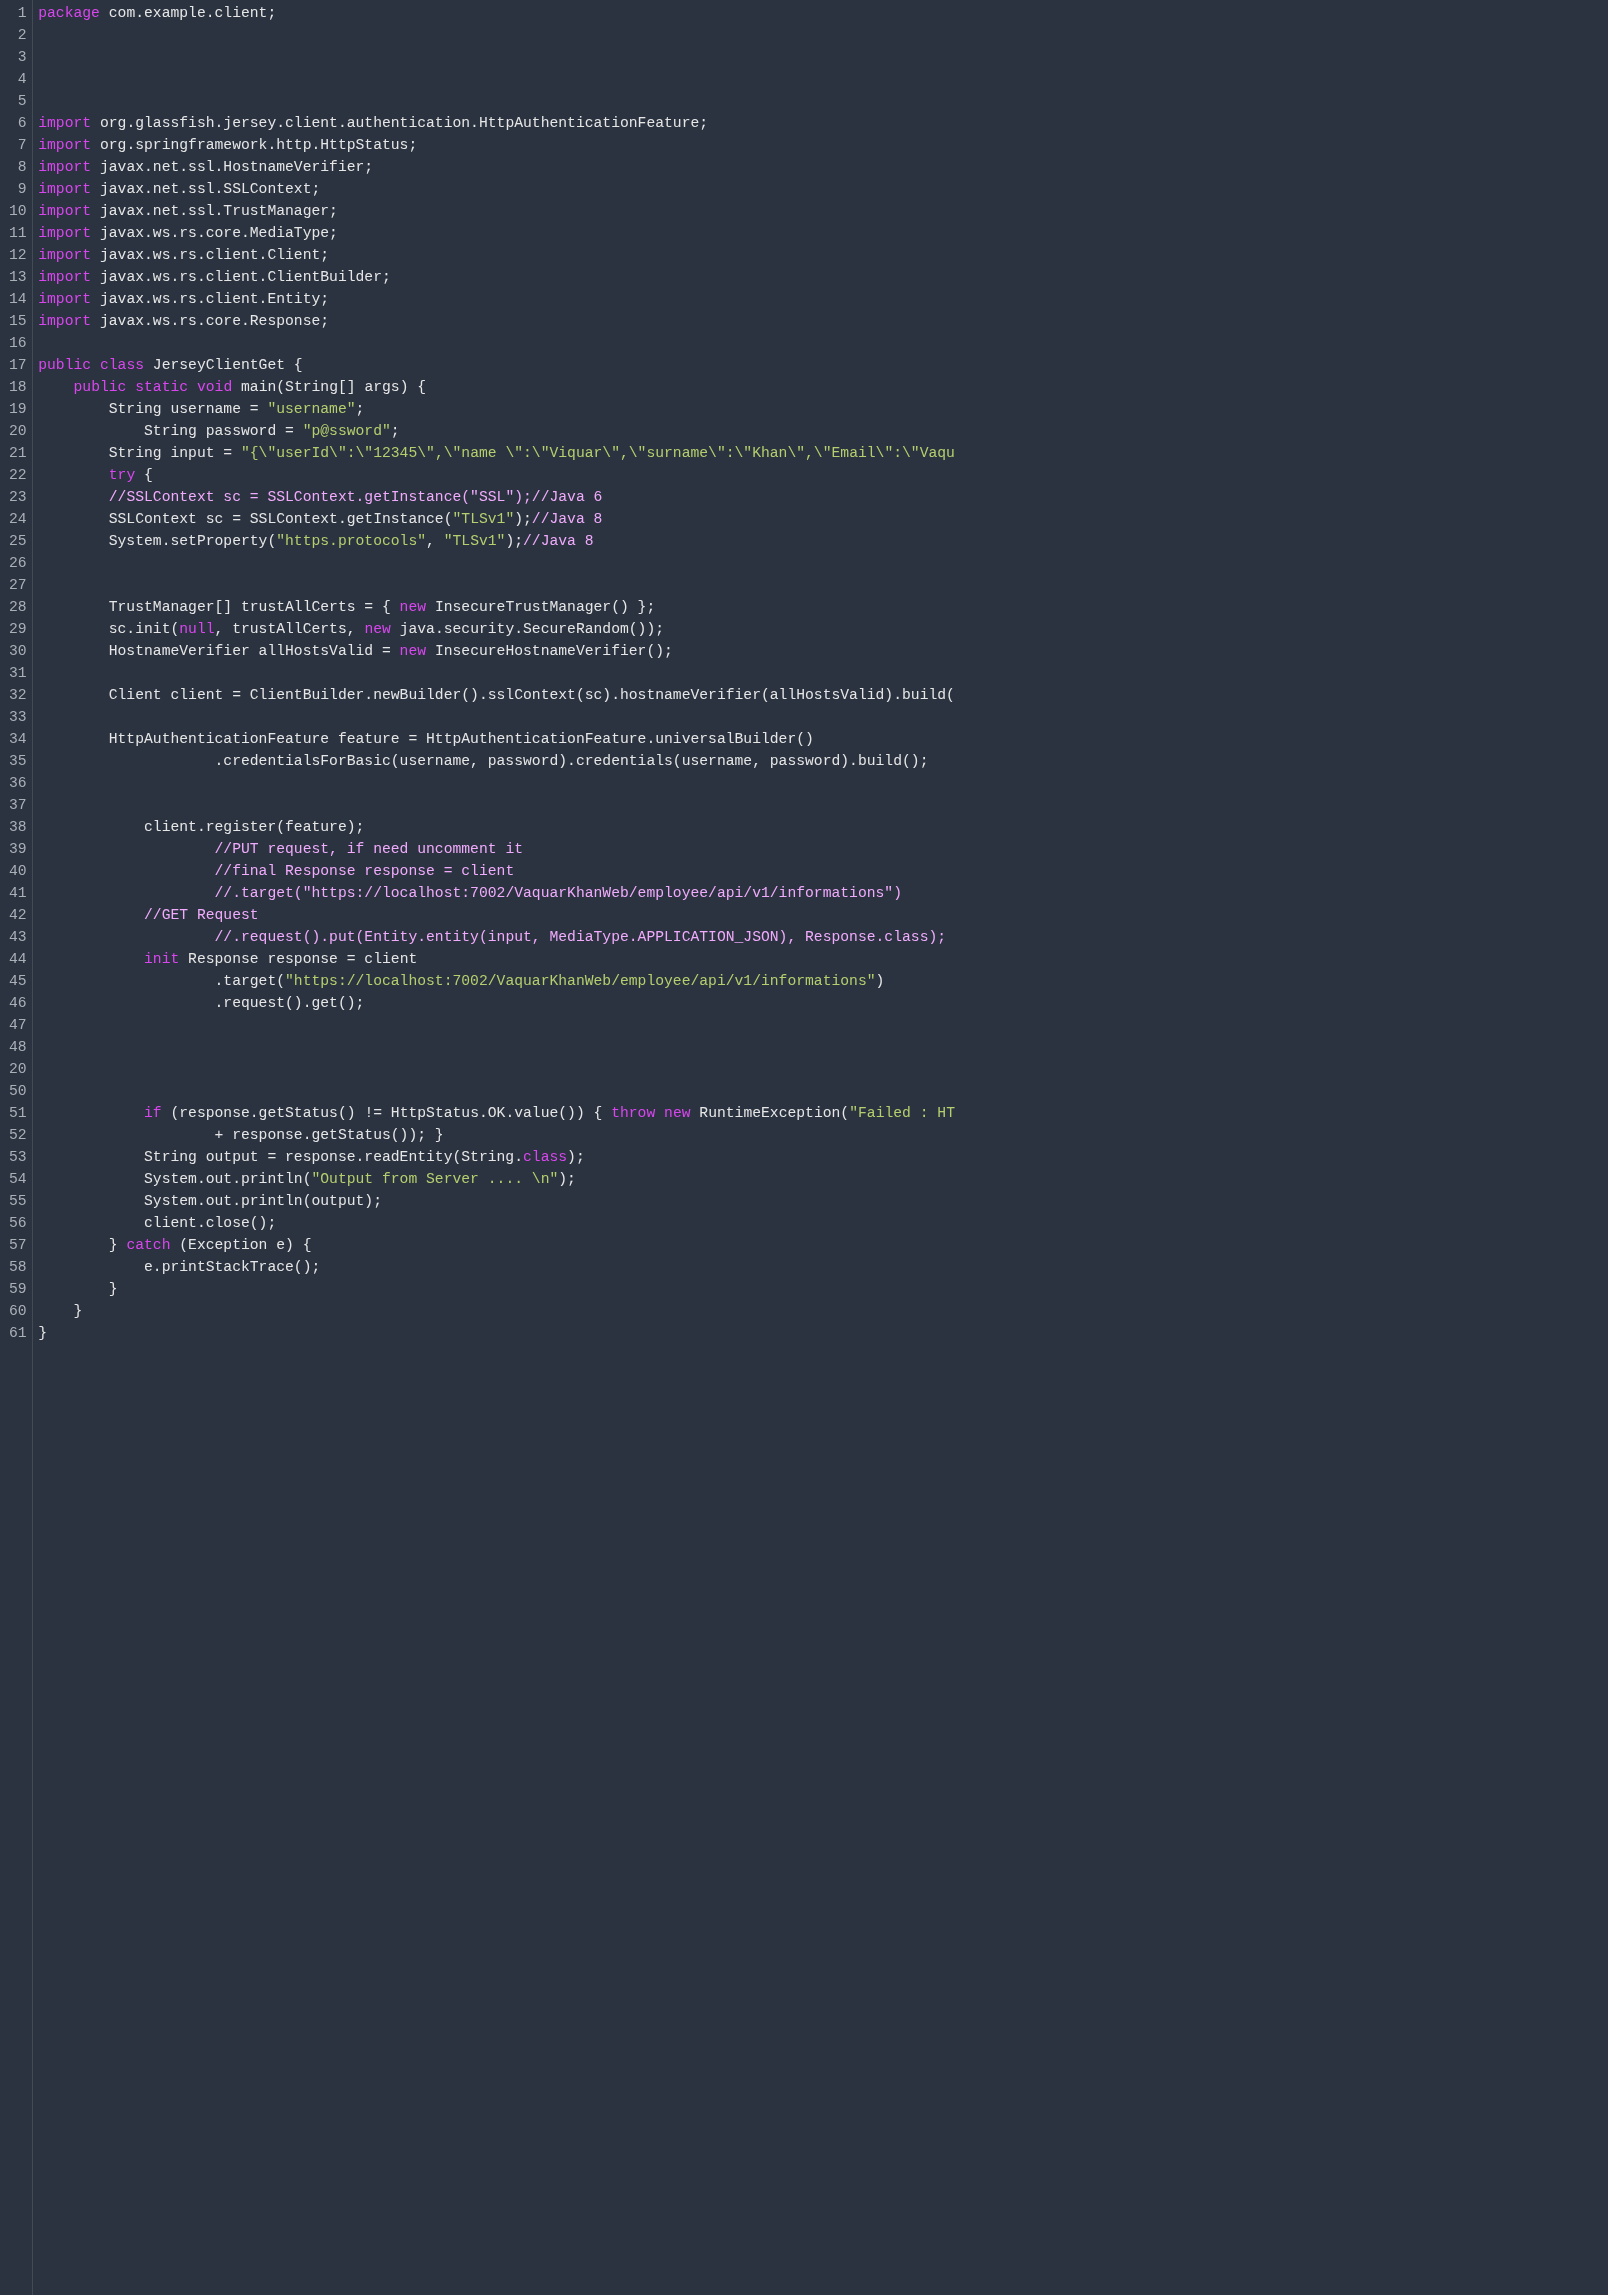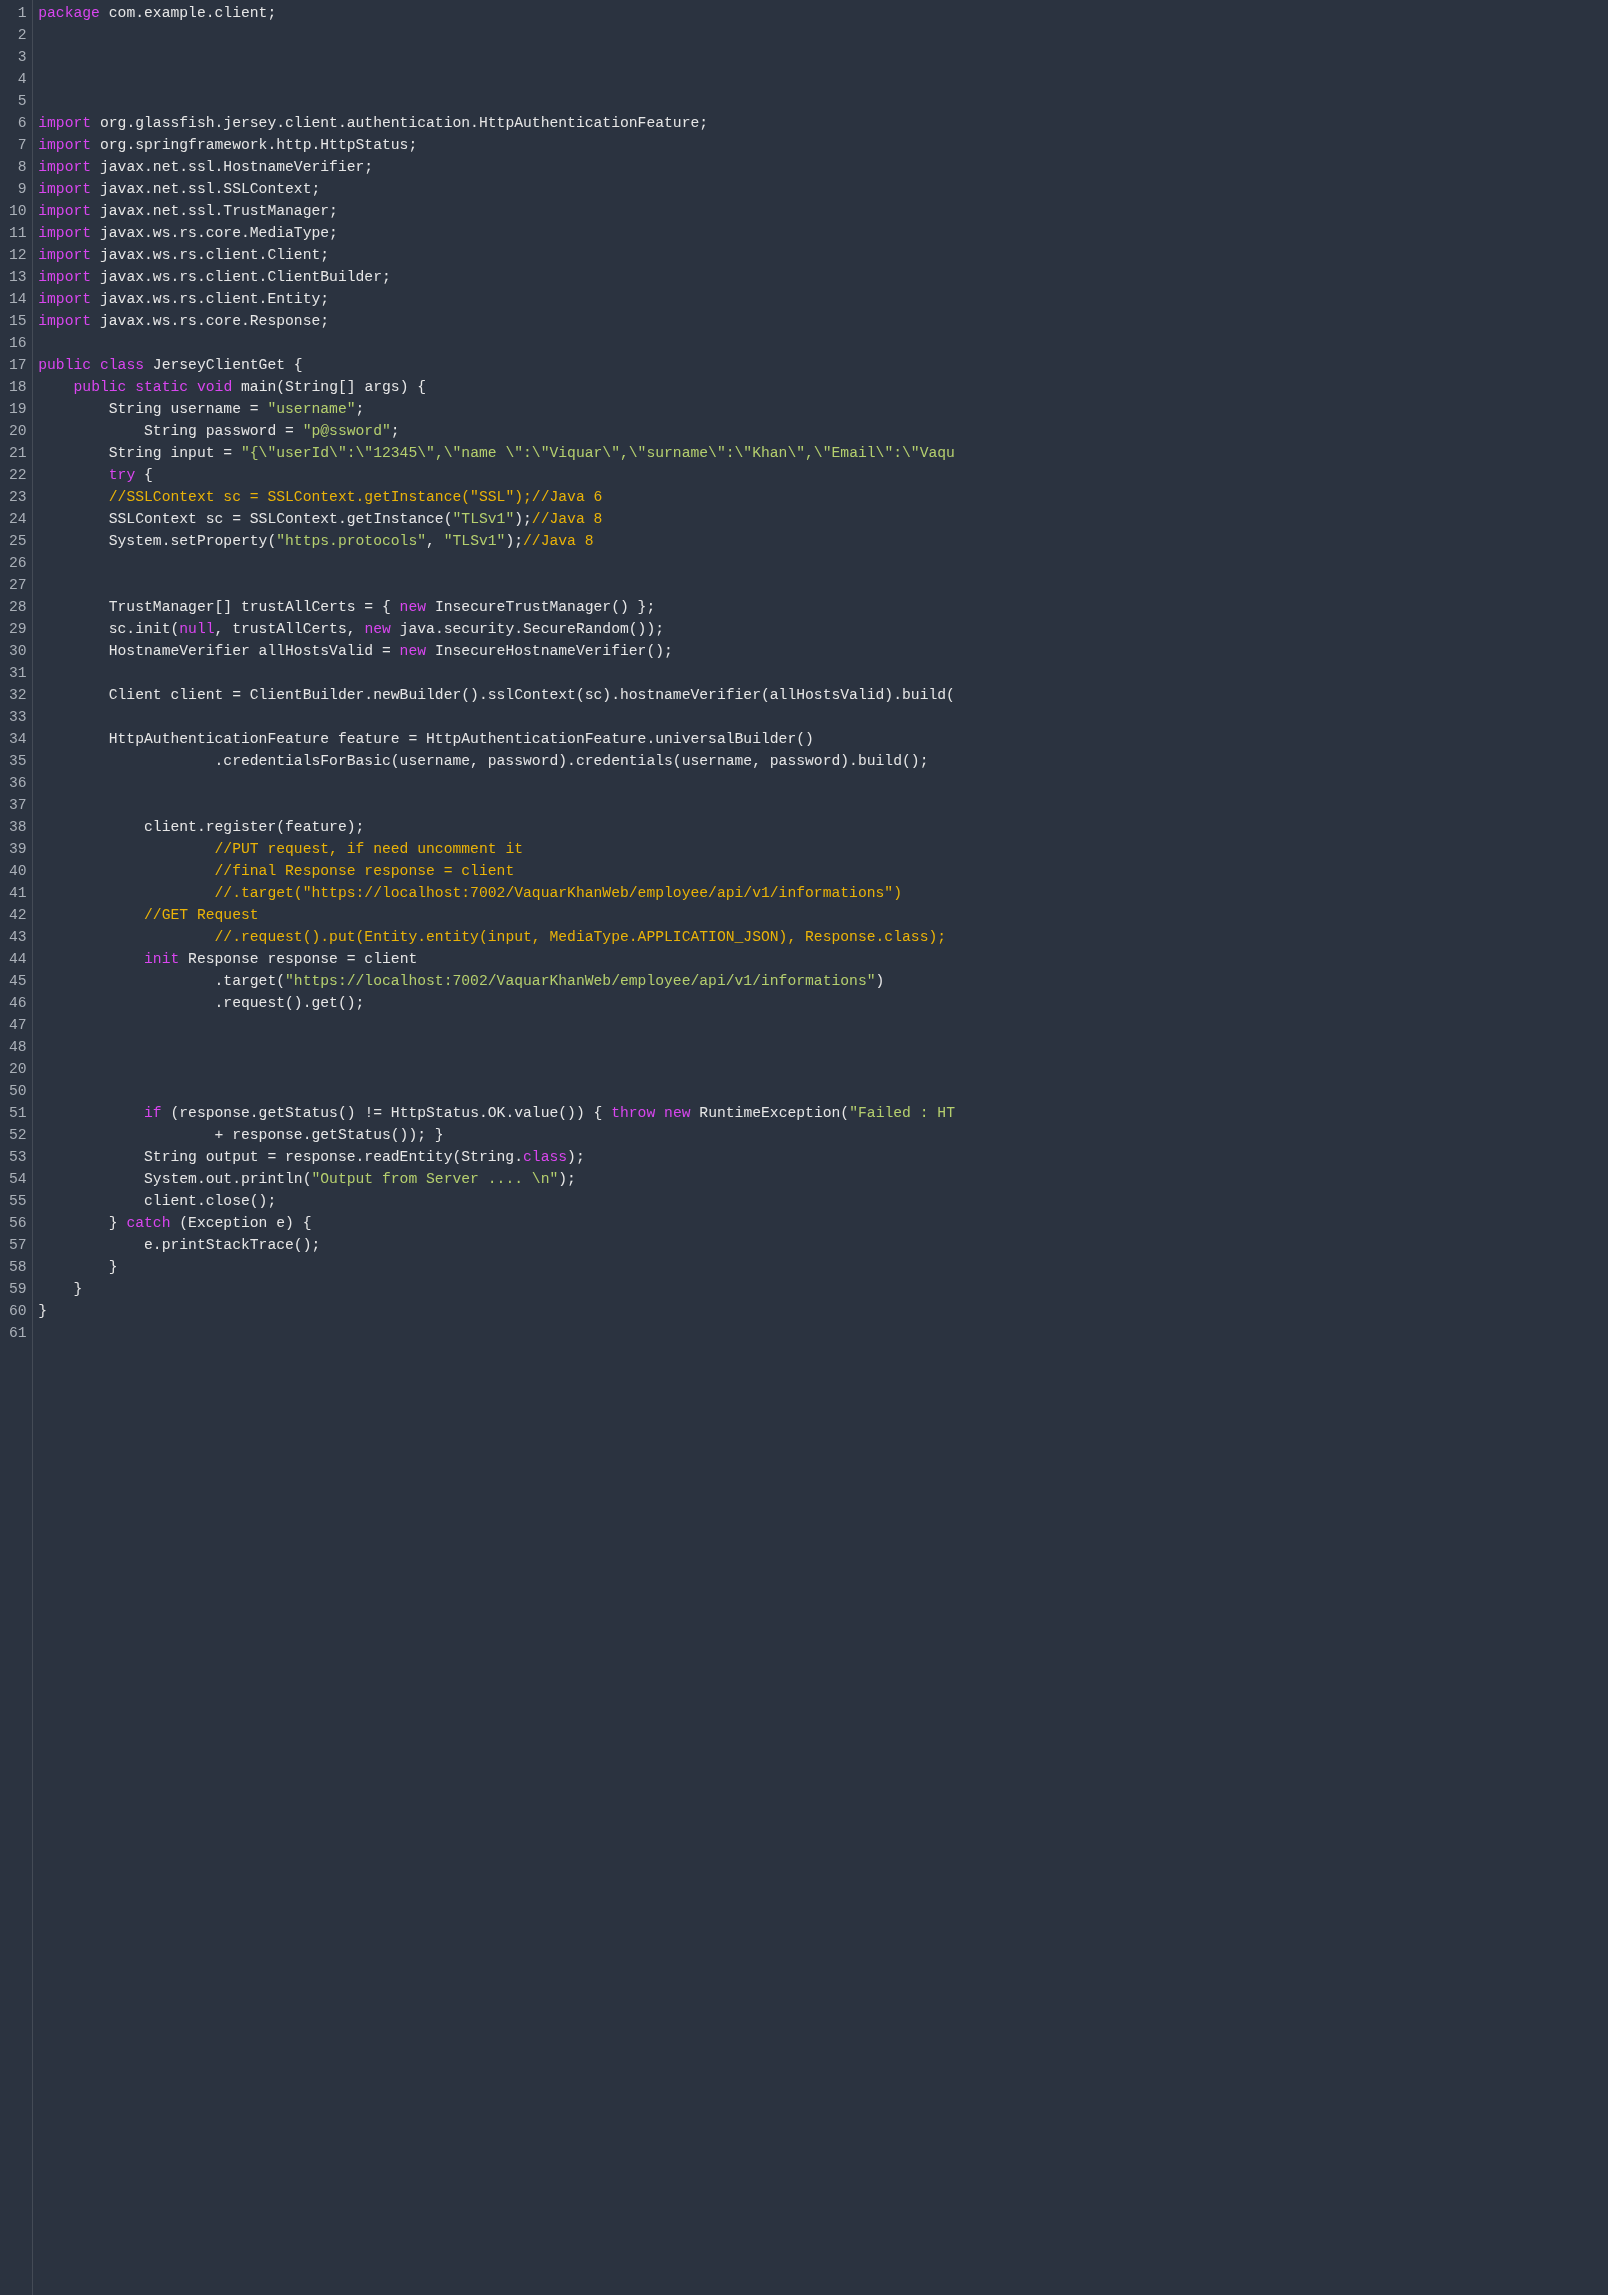--- a/index.html
+++ b/index.html
@@ -30,21 +30,21 @@
   .code {
     padding: 1.8px 0 1.8px 5.3px;
     flex: 1;
   }
   .code-line {
     height: 22px;
     white-space: pre;
   }
   .kw { color: #d946ef; }
   .str { color: #b5cf6e; }       
-  .cmt { color: #eab308; }
+  .cmt { color: #f0abfc; }
   .plain { color: #e6e6e6; }
 </style>
 </head>
 <body>
 
 <div class="editor">
   <div class="gutter" id="gutter">
       <div>1</div>
       <div>2</div>
       <div>3</div>
@@ -155,20 +155,21 @@
       <div class="code-line"><span class="plain">                    .target(</span><span class="str">"https://localhost:7002/VaquarKhanWeb/employee/api/v1/informations"</span><span class="plain">)</span></div>
       <div class="code-line"><span class="plain">                    .request().get();</span></div>
       <div class="code-line">&nbsp;</div>
       <div class="code-line">&nbsp;</div>
       <div class="code-line">&nbsp;</div>
       <div class="code-line">&nbsp;</div>
       <div class="code-line"><span class="plain">            </span><span class="kw">if</span><span class="plain"> (response.getStatus() != HttpStatus.OK.value()) { </span><span class="kw">throw</span><span class="plain"> </span><span class="kw">new</span><span class="plain"> RuntimeException(</span><span class="str">"Failed : HT</span></div>
       <div class="code-line"><span class="plain">                    + response.getStatus()); }</span></div>
       <div class="code-line"><span class="plain">            String output = response.readEntity(String.</span><span class="kw">class</span><span class="plain">);</span></div>
       <div class="code-line"><span class="plain">            System.out.println(</span><span class="str">"Output from Server .... \n"</span><span class="plain">);</span></div>
+      <div class="code-line"><span class="plain">            System.out.println(output);</span></div>
       <div class="code-line"><span class="plain">            client.close();</span></div>
       <div class="code-line"><span class="plain">        } </span><span class="kw">catch</span><span class="plain"> (Exception e) {</span></div>
       <div class="code-line"><span class="plain">            e.printStackTrace();</span></div>
       <div class="code-line"><span class="plain">        }</span></div>
       <div class="code-line"><span class="plain">    }</span></div>
       <div class="code-line"><span class="plain">}</span></div>
     </div>
 </div>
 
 

